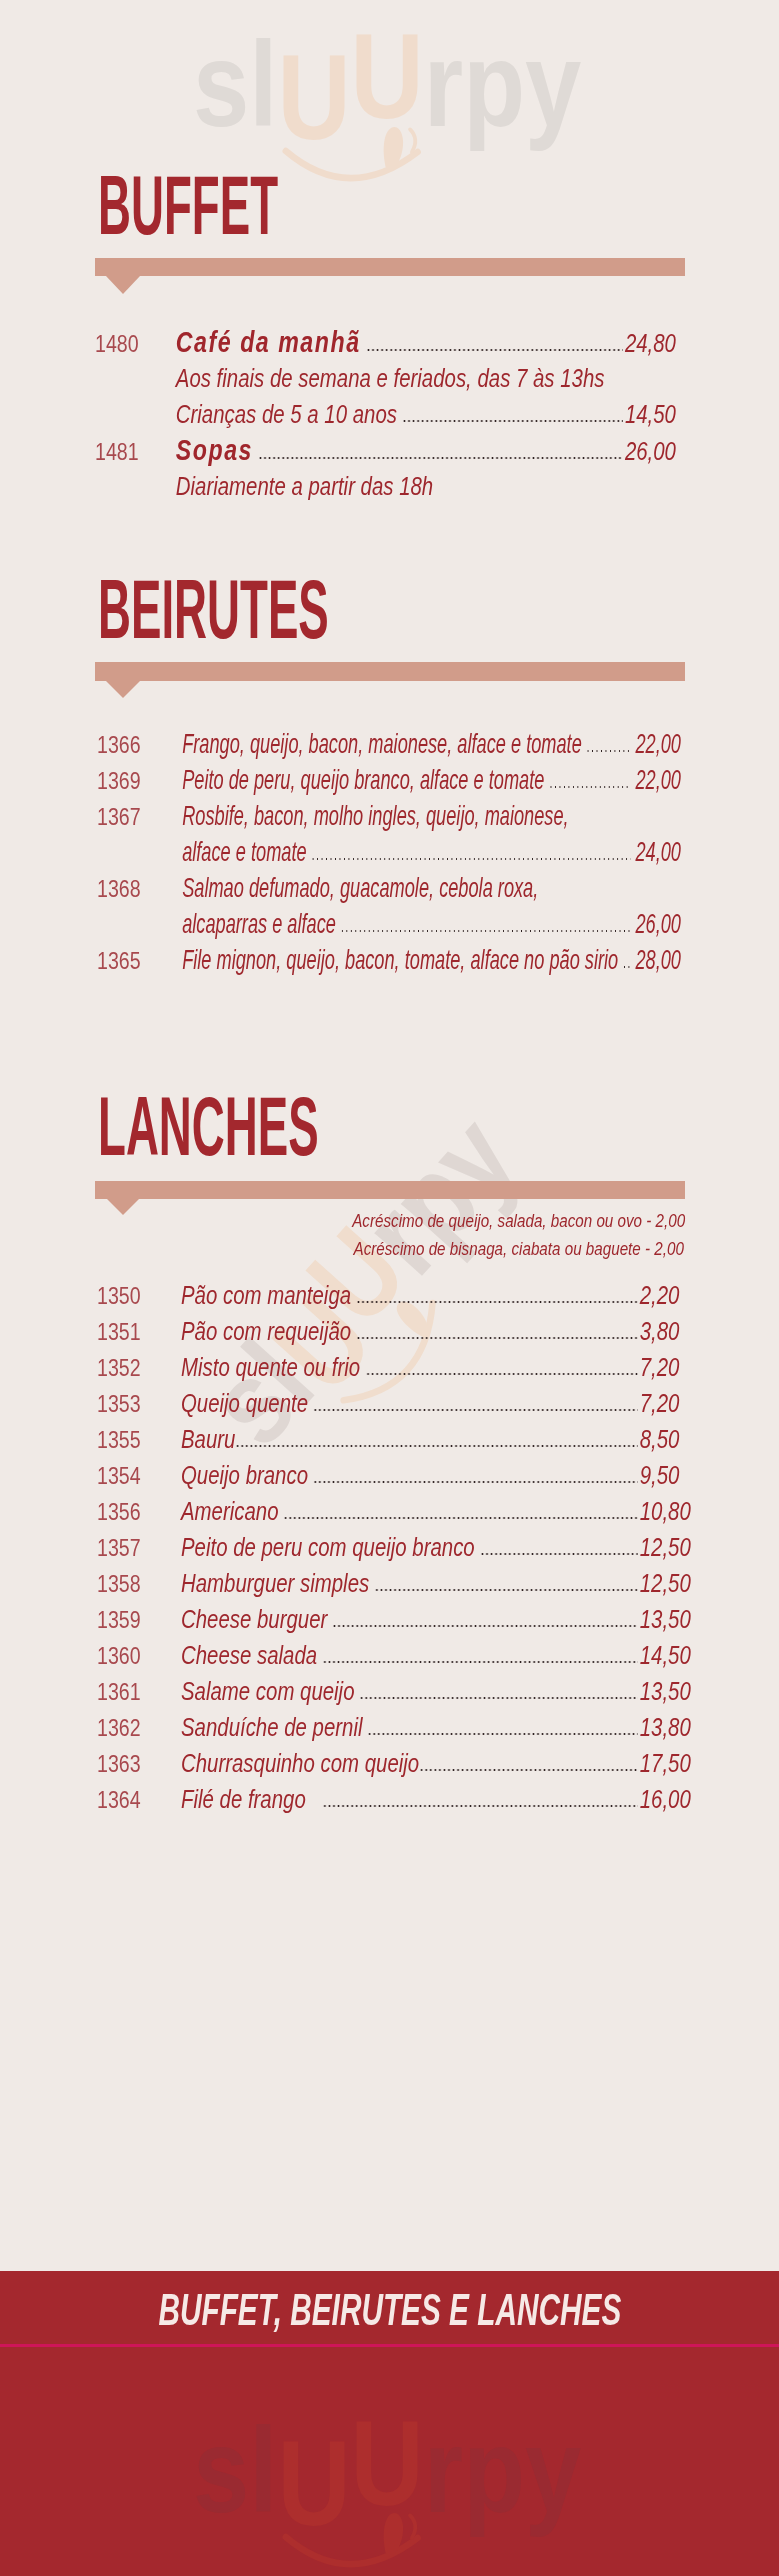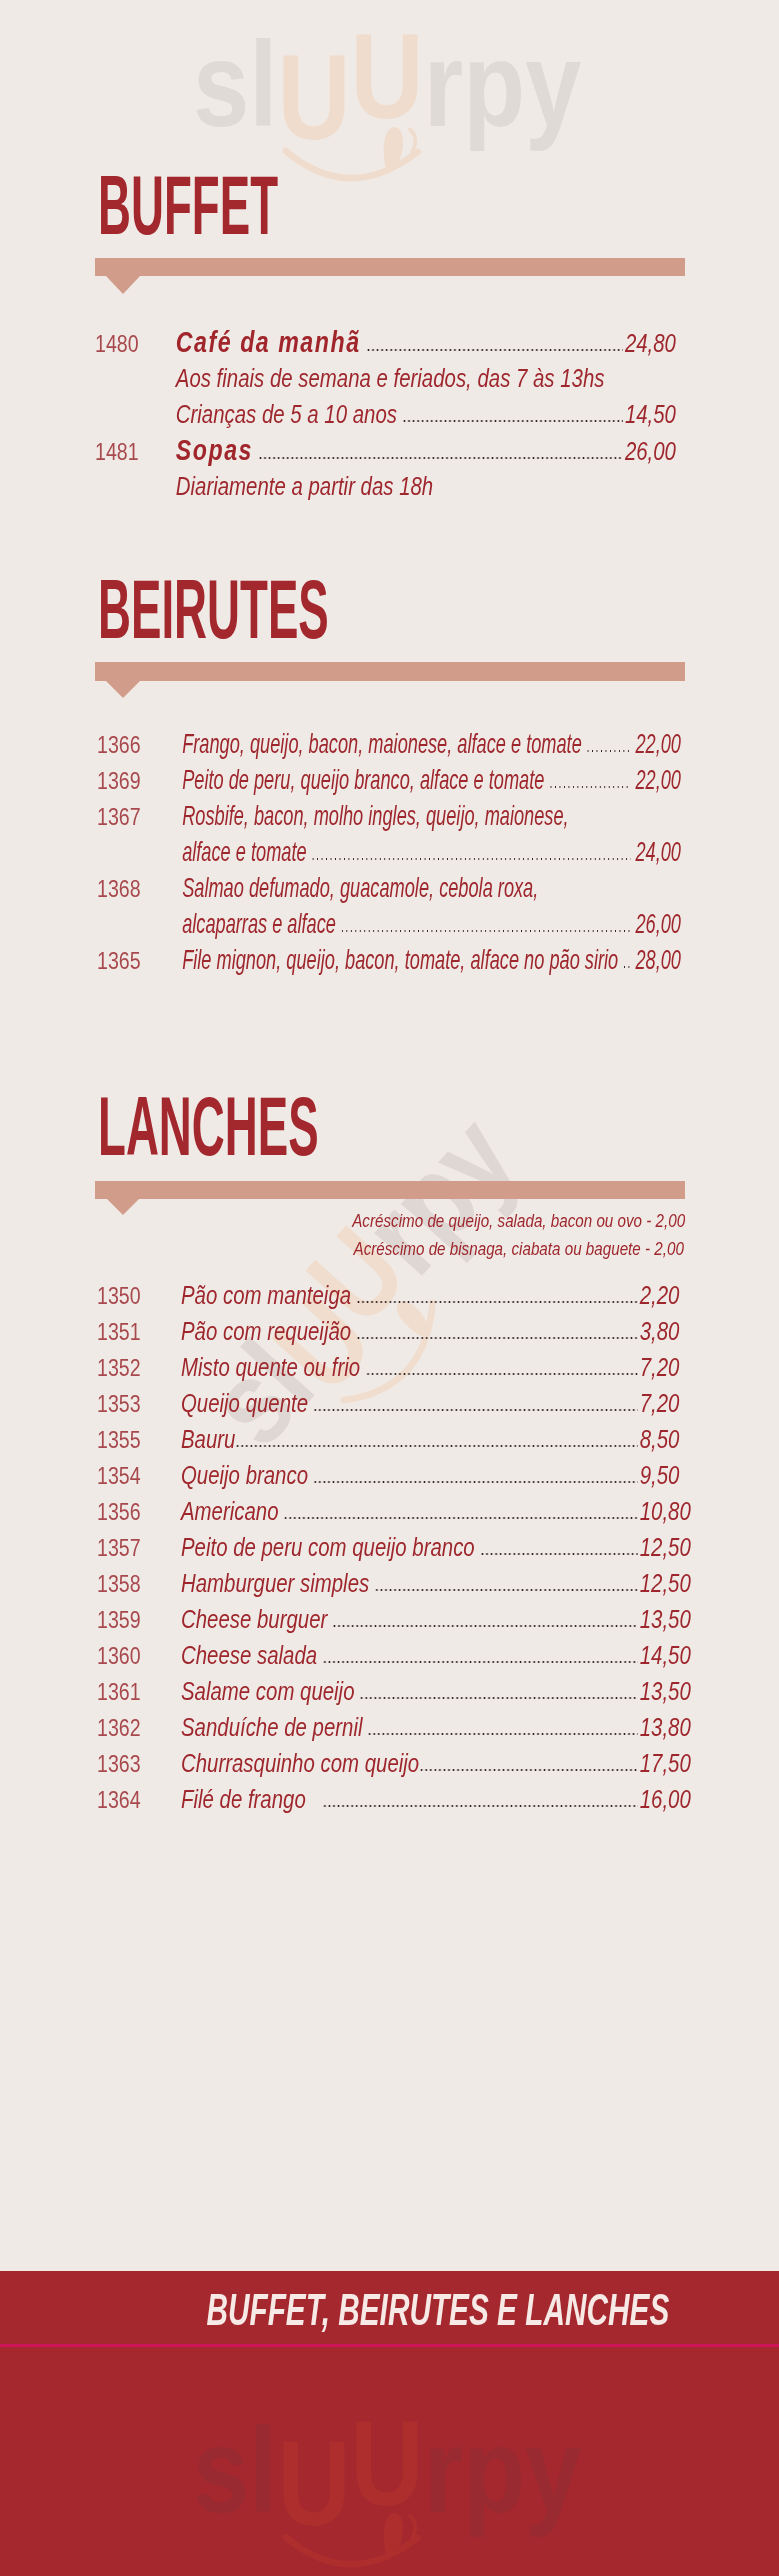--- a/index.html
+++ b/index.html
@@ -57,21 +57,21 @@
 .lanches .row{width:754px;transform:scaleX(.8)}
 .lanches .code{width:105px}
 .lanches .lead{width:571px}
 .lanches .price{margin-left:2.4px}
 
 .notes{position:absolute;right:95px;top:1207px;text-align:center;z-index:1}
 .note{display:block;font-size:19px;line-height:28px;font-style:italic;color:#9e272d;transform:scaleX(.8);transform-origin:100% 50%;white-space:nowrap}
 
 
 .footer{position:absolute;left:0;top:2271px;width:780px;height:305px;background:#a4282e;overflow:hidden;z-index:1}
-.footer-title{position:absolute;left:0;top:2288px;width:780px;text-align:right;font-size:44px;line-height:44px;font-weight:bold;font-style:italic;color:#f6e9e6;white-space:nowrap;z-index:3}
+.footer-title{position:absolute;left:0;top:2288px;width:780px;text-align:center;font-size:44px;line-height:44px;font-weight:bold;font-style:italic;color:#f6e9e6;white-space:nowrap;z-index:3}
 .footer-title span{display:inline-block;transform:scaleX(.677);transform-origin:50% 50%}
 .footer-line{position:absolute;left:0;top:2344px;width:780px;height:2.8px;background:#cf1559;z-index:3}
 </style>
 </head>
 <body>
 
 <div class="page">
 
   <div class="wm wm-top">
     <div class="wm-text"><span class="g">sl</span><span class="p mid"><span class="u1">u</span><span class="u2">u</span></span><span class="g">rpy</span></div>

